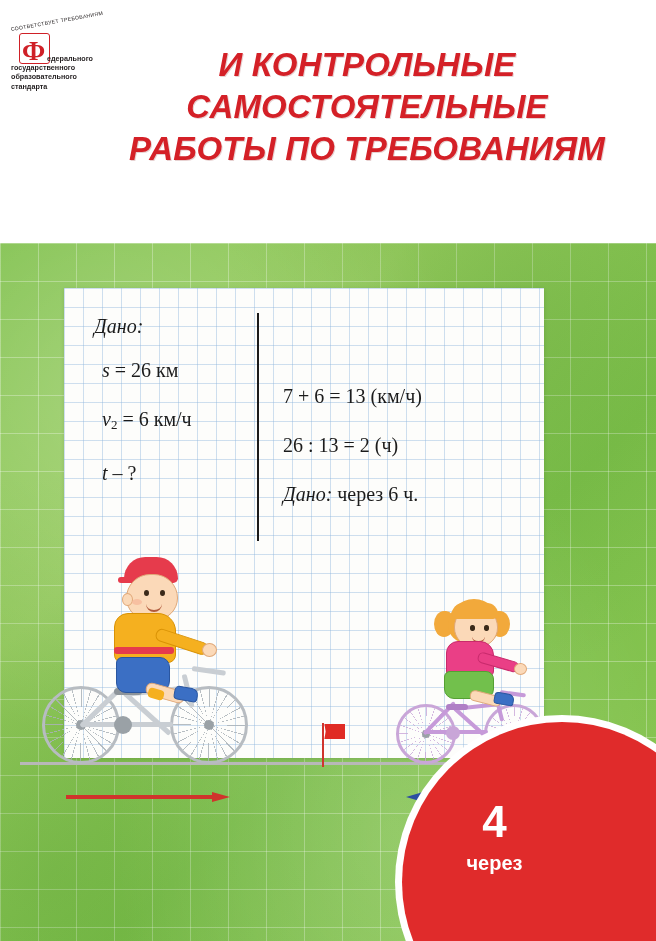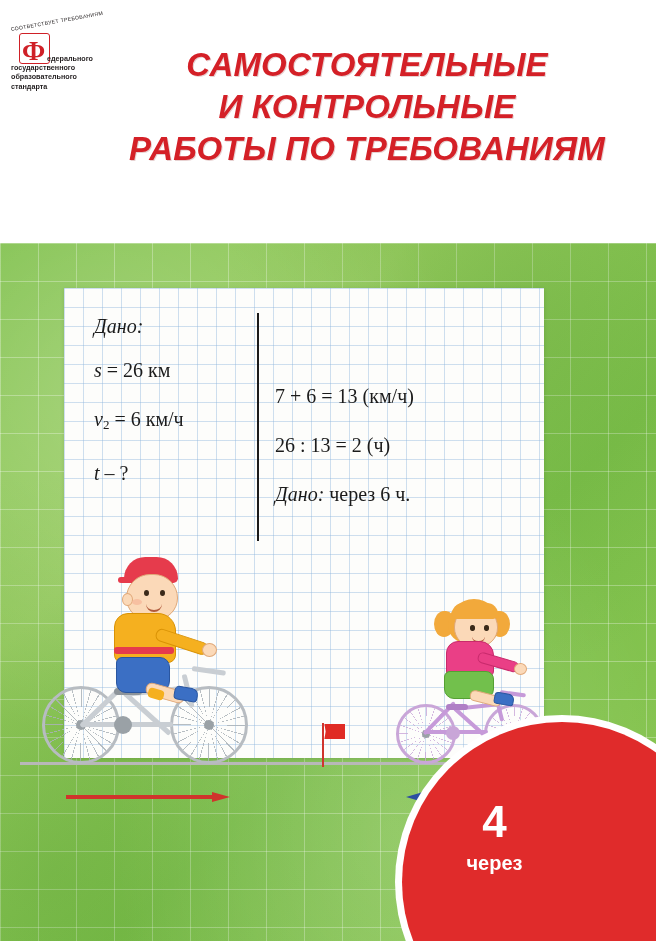--- a/index.html
+++ b/index.html
@@ -182,20 +182,21 @@
   .sol-right {
     position: absolute;
     left: 211px;
     top: 84px;
     width: 250px;
   }
   .sol-line {
     font-size: 20px;
     line-height: 49px;
     white-space: nowrap;
+    margin-left: 8px;
   }
   .sol-line i { font-style: italic; }
   .sol-line sub { font-size: 13px; vertical-align: -3px; }
   .sol-head {
     font-size: 20px;
     font-style: italic;
     line-height: 40px;
   }
   .sol-answer i { font-style: italic; }
 
@@ -482,22 +483,22 @@
       <div class="fgos-f">Ф</div>
       <div class="fgos-lines">
         <div class="l1">едерального</div>
         <div class="l2">государственного</div>
         <div class="l2">образовательного</div>
         <div class="l2">стандарта</div>
       </div>
     </div>
 
     <div class="title-block">
+      <span class="tl">И КОНТРОЛЬНЫЕ</span>
       <span class="tl">САМОСТОЯТЕЛЬНЫЕ</span>
-      <span class="tl">И КОНТРОЛЬНЫЕ</span>
       <span class="tl">РАБОТЫ ПО ТРЕБОВАНИЯМ</span>
     </div>
   </div>
 
   <div class="body-area">
     <div class="mottle"></div>
 
     <div class="paper">
       <div class="solution">
         <div class="sol-divider"></div>

